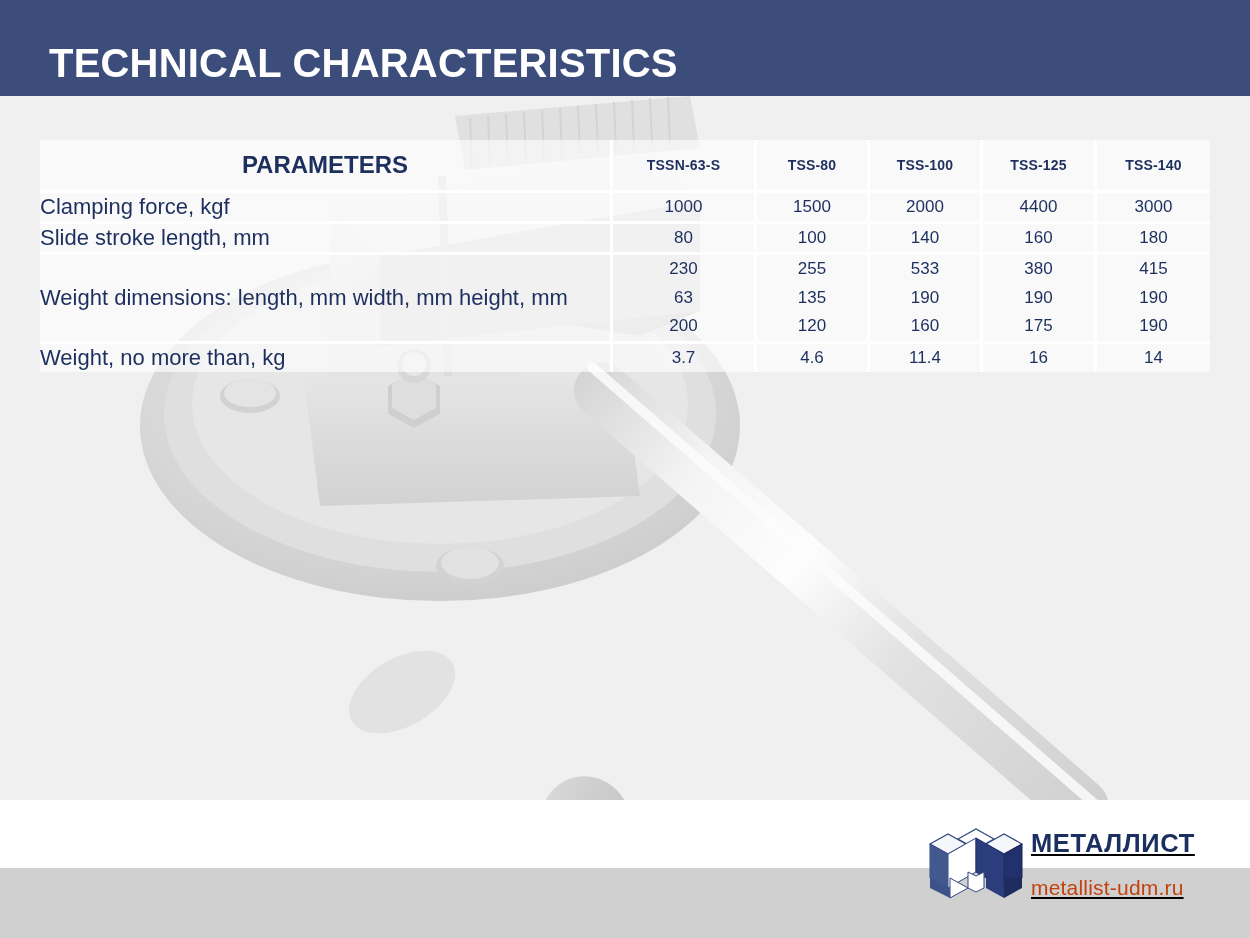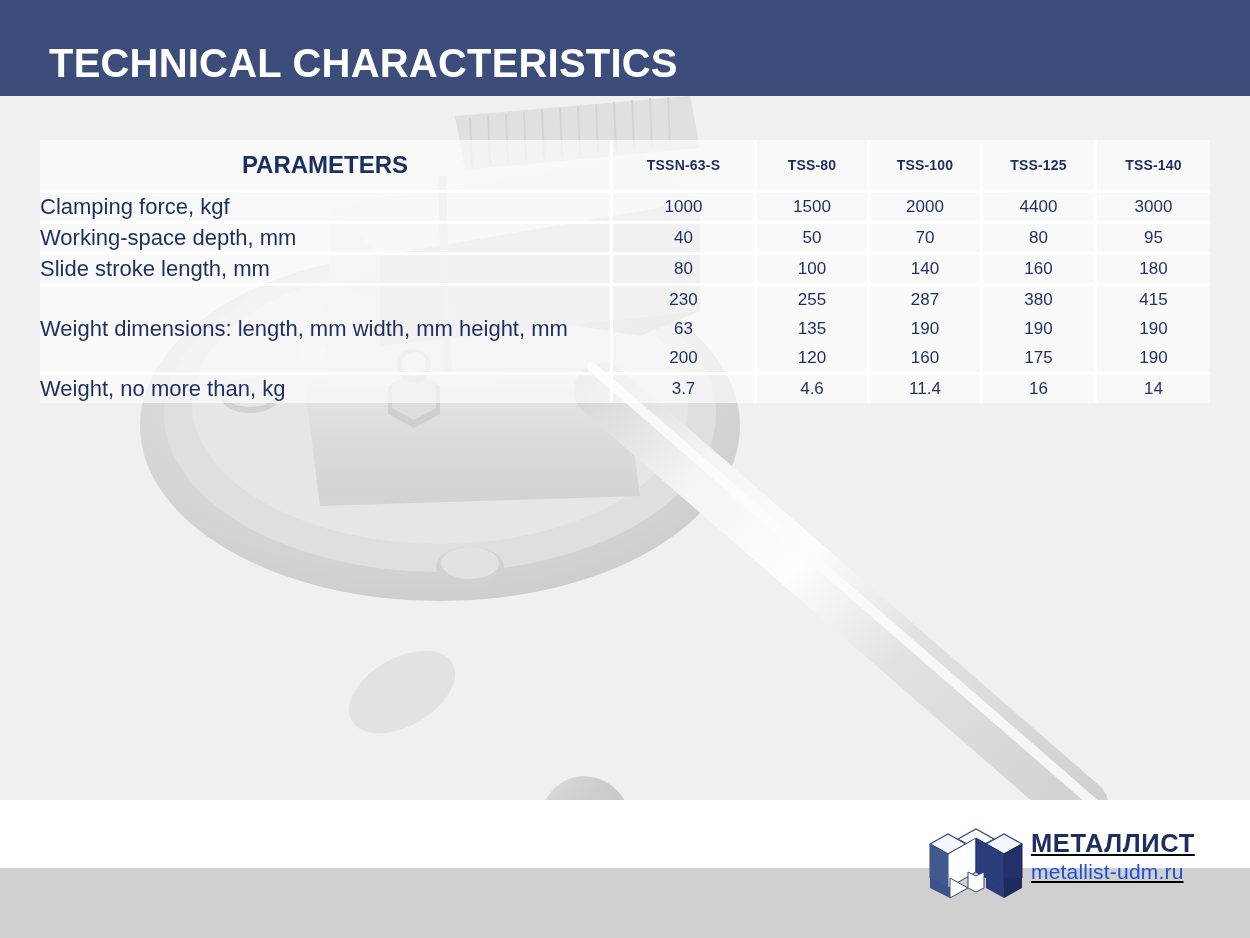--- a/index.html
+++ b/index.html
@@ -163,24 +163,24 @@
   }
   .logo-name {
     font-size: 25.5px;
     font-weight: bold;
     color: #1b2f60;
     letter-spacing: 0.6px;
     line-height: 1.1;
   }
   .logo-url {
     font-size: 21px;
-    color: #1d4ed8;
+    color: #c2410c;
     letter-spacing: 0.2px;
     line-height: 1.2;
-    margin-top: 2px;
+    margin-top: 18px;
   }
 </style>
 </head>
 <body>
 
 <div class="slide">
 
   <div class="bg-photo">
     <svg width="1250" height="704" viewBox="0 0 1250 704" aria-hidden="true">
       <defs>
@@ -294,28 +294,20 @@
 
       <tr>
         <td class="cell-param">Clamping force, kgf</td>
         <td class="cell-val">1000</td>
         <td class="cell-val">1500</td>
         <td class="cell-val">2000</td>
         <td class="cell-val">4400</td>
         <td class="cell-val">3000</td>
       </tr>
 
-      <tr>
-        <td class="cell-param">Working-space depth, mm</td>
-        <td class="cell-val">40</td>
-        <td class="cell-val">50</td>
-        <td class="cell-val">70</td>
-        <td class="cell-val">80</td>
-        <td class="cell-val">95</td>
-      </tr>
 
       <tr>
         <td class="cell-param">Slide stroke length, mm</td>
         <td class="cell-val">80</td>
         <td class="cell-val">100</td>
         <td class="cell-val">140</td>
         <td class="cell-val">160</td>
         <td class="cell-val">180</td>
       </tr>
 
@@ -335,21 +327,21 @@
         </td>
         <td class="cell-val">
           <div class="dims-inner">
             <span class="stack-line">255</span>
             <span class="stack-line">135</span>
             <span class="stack-line">120</span>
           </div>
         </td>
         <td class="cell-val">
           <div class="dims-inner">
-            <span class="stack-line">287</span>
+            <span class="stack-line">533</span>
             <span class="stack-line">190</span>
             <span class="stack-line">160</span>
           </div>
         </td>
         <td class="cell-val">
           <div class="dims-inner">
             <span class="stack-line">380</span>
             <span class="stack-line">190</span>
             <span class="stack-line">175</span>
           </div>

